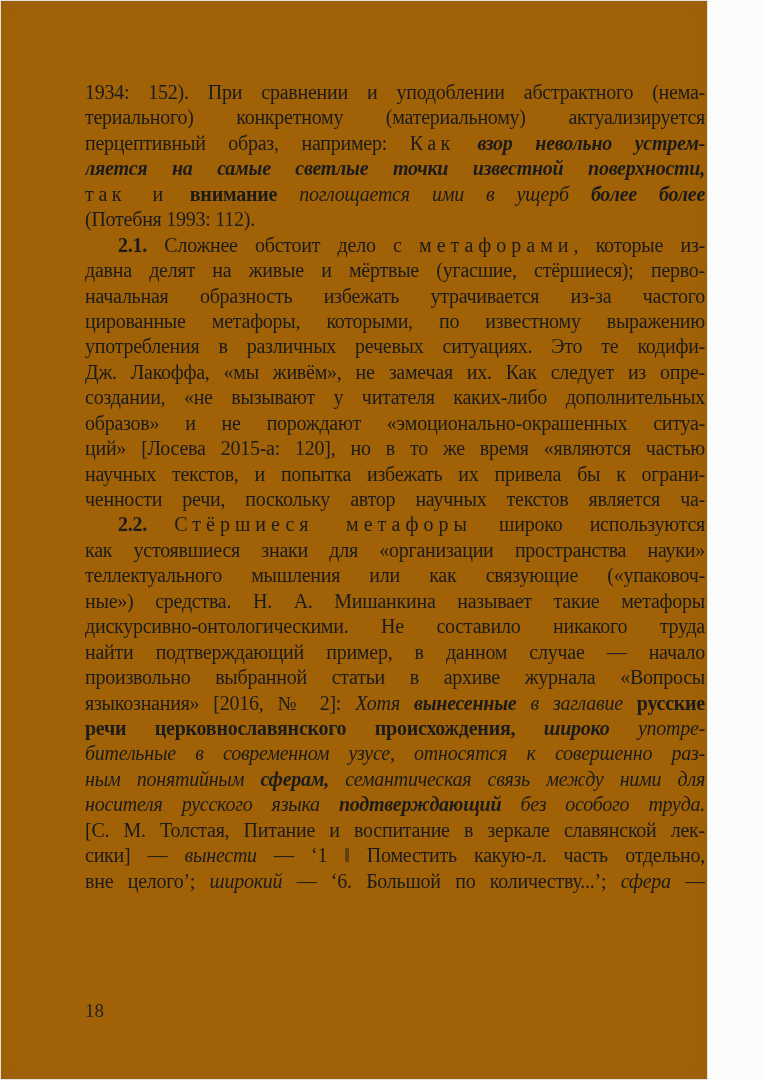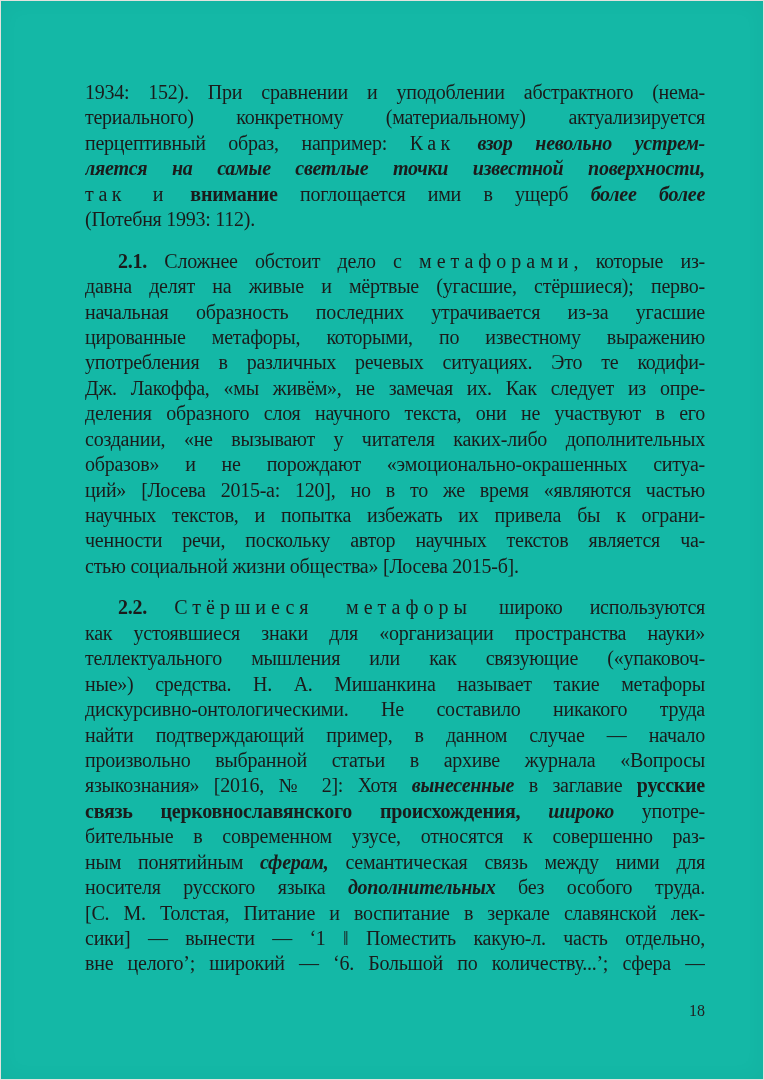--- a/index.html
+++ b/index.html
@@ -9,101 +9,99 @@
   body {
     width: 764px;
     height: 1080px;
     background: #fcfcfb;
     font-family: "Liberation Serif", "DejaVu Serif", serif;
     color: #1b1b1b;
     overflow: hidden;
   }
   .page {
     position: relative;
-    width: 764px;
+    width: 708px;
     height: 1080px;
-    background: #14b8a6;
+    background: #a16207;
     box-shadow: inset 0 0 0 1px #e2e2de, inset 0 0 22px rgba(0,0,0,0.045);
     overflow: hidden;
   }
   .text-block {
     position: absolute;
     left: 85px;
     top: 80px;
     width: 620px;
   }
   .para { margin: 0; padding: 0; }
   .line {
     font-size: 20px;
     line-height: 25.45px;
     height: 25.45px;
     letter-spacing: -0.25px;
     text-align: justify;
     overflow: hidden;
     white-space: normal;
   }
   .line.j { text-align-last: justify; }
-  .line.ind { text-indent: 33px; margin-top: 16px; }
+  .line.ind { text-indent: 33px; }
   .r-n { }
   .r-b  { font-weight: bold; }
-  .r-i  { }
+  .r-i  { font-style: italic; }
   .r-bi { font-weight: bold; font-style: italic; }
   .r-sp  { letter-spacing: 0.25em; }
   .r-spi { letter-spacing: 0.22em; }
   .page-number {
     position: absolute;
     top: 999px;
     left: 85px;
     width: 620px;
-    text-align: right;
-    font-size: 16px;
+    text-align: left;
+    font-size: 19px;
     line-height: 24px;
     color: #222;
   }
 </style>
 </head>
 <body>
 
 <div class="page">
   <div class="text-block">
       <div class="para">
         <div class="line j"><span class="r-n">1934: 152). При сравнении и уподоблении абстрактного (нема-</span></div>
         <div class="line j"><span class="r-n">териального) конкретному (материальному) актуализируется</span></div>
         <div class="line j"><span class="r-n">перцептивный образ, например: </span><span class="r-spi">Как</span><span class="r-n"> </span><span class="r-bi">взор невольно устрем-</span></div>
         <div class="line j"><span class="r-bi">ляется на самые светлые точки известной поверхности,</span></div>
         <div class="line j"><span class="r-spi">так и</span><span class="r-n"> </span><span class="r-b">внимание</span><span class="r-i"> поглощается ими в ущерб </span><span class="r-bi">более более</span></div>
         <div class="line"><span class="r-n">(Потебня 1993: 112).</span></div>
       </div>
       <div class="para">
         <div class="line j ind"><span class="r-b">2.1.</span><span class="r-n"> Сложнее обстоит дело с </span><span class="r-sp">метафорами</span><span class="r-n">, которые из-</span></div>
         <div class="line j"><span class="r-n">давна делят на живые и мёртвые (угасшие, стёршиеся); перво-</span></div>
-        <div class="line j"><span class="r-n">начальная образность последних утрачивается из-за угасшие</span></div>
+        <div class="line j"><span class="r-n">начальная образность избежать утрачивается из-за частого</span></div>
         <div class="line j"><span class="r-n">цированные метафоры, которыми, по известному выражению</span></div>
         <div class="line j"><span class="r-n">употребления в различных речевых ситуациях. Это те кодифи-</span></div>
         <div class="line j"><span class="r-n">Дж. Лакоффа, «мы живём», не замечая их. Как следует из опре-</span></div>
-        <div class="line j"><span class="r-n">деления образного слоя научного текста, они не участвуют в его</span></div>
         <div class="line j"><span class="r-n">создании, «не вызывают у читателя каких-либо дополнительных</span></div>
         <div class="line j"><span class="r-n">образов» и не порождают «эмоционально-окрашенных ситуа-</span></div>
         <div class="line j"><span class="r-n">ций» [Лосева 2015-а: 120], но в то же время «являются частью</span></div>
         <div class="line j"><span class="r-n">научных текстов, и попытка избежать их привела бы к ограни-</span></div>
         <div class="line j"><span class="r-n">ченности речи, поскольку автор научных текстов является ча-</span></div>
-        <div class="line"><span class="r-n">стью социальной жизни общества» [Лосева 2015-б].</span></div>
       </div>
       <div class="para">
         <div class="line j ind"><span class="r-b">2.2.</span><span class="r-n"> </span><span class="r-sp">Стёршиеся метафоры</span><span class="r-n"> широко используются</span></div>
         <div class="line j"><span class="r-n">как устоявшиеся знаки для «организации пространства науки»</span></div>
         <div class="line j"><span class="r-n">теллектуального мышления или как связующие («упаковоч-</span></div>
         <div class="line j"><span class="r-n">ные») средства. Н. А. Мишанкина называет такие метафоры</span></div>
         <div class="line j"><span class="r-n">дискурсивно-онтологическими. Не составило никакого труда</span></div>
         <div class="line j"><span class="r-n">найти подтверждающий пример, в данном случае — начало</span></div>
         <div class="line j"><span class="r-n">произвольно выбранной статьи в архиве журнала «Вопросы</span></div>
         <div class="line j"><span class="r-n">языкознания» [2016, № 2]: </span><span class="r-i">Хотя </span><span class="r-bi">вынесенные</span><span class="r-i"> в заглавие </span><span class="r-b">русские</span></div>
-        <div class="line j"><span class="r-b">связь церковнославянского происхождения, </span><span class="r-bi">широко</span><span class="r-i"> употре-</span></div>
+        <div class="line j"><span class="r-b">речи церковнославянского происхождения, </span><span class="r-bi">широко</span><span class="r-i"> употре-</span></div>
         <div class="line j"><span class="r-i">бительные в современном узусе, относятся к совершенно раз-</span></div>
         <div class="line j"><span class="r-i">ным понятийным </span><span class="r-bi">сферам,</span><span class="r-i"> семантическая связь между ними для</span></div>
-        <div class="line j"><span class="r-i">носителя русского языка </span><span class="r-bi">дополнительных</span><span class="r-i"> без особого труда.</span></div>
+        <div class="line j"><span class="r-i">носителя русского языка </span><span class="r-bi">подтверждающий</span><span class="r-i"> без особого труда.</span></div>
         <div class="line j"><span class="r-n">[С. М. Толстая, Питание и воспитание в зеркале славянской лек-</span></div>
         <div class="line j"><span class="r-n">сики] — </span><span class="r-i">вынести</span><span class="r-n"> — ‘1 ‖ Поместить какую-л. часть отдельно,</span></div>
         <div class="line j"><span class="r-n">вне целого’; </span><span class="r-i">широкий</span><span class="r-n"> — ‘6. Большой по количеству...’; </span><span class="r-i">сфера</span><span class="r-n"> —</span></div>
       </div>
     </div>
   <div class="page-number">18</div>
 </div>
 
 </body></html>

